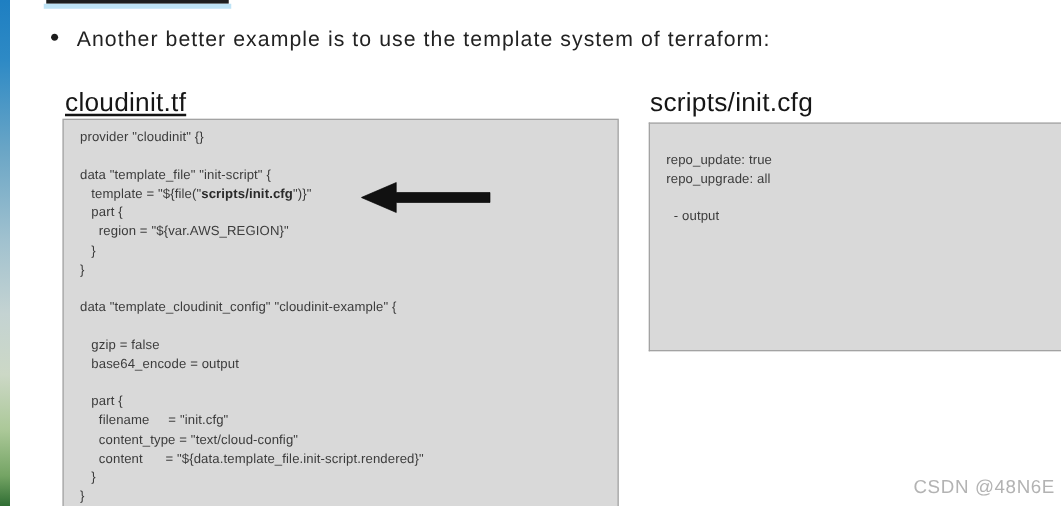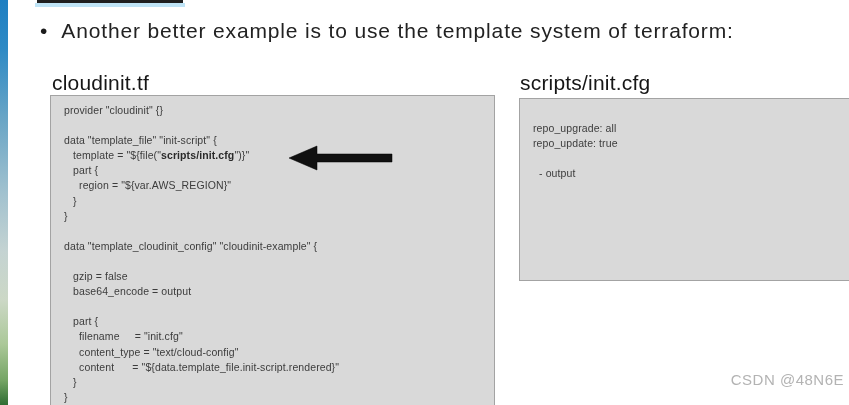--- a/index.html
+++ b/index.html
@@ -25,28 +25,28 @@
     position: absolute; left: 35px; top: 3px; width: 150px; height: 4px;
     background: #bfe4f6;
   }
   .bullet-row {
     position: absolute; left: 40px; top: 19px; width: 800px;
     display: flex; align-items: baseline;
     color: #1c1c1c;
   }
   .bullet-dot { font-size: 21px; margin-right: 14px; }
   .bullet-text {
-    font-size: 21px; letter-spacing: 0.85px; color: #222;
+    font-size: 17px; letter-spacing: 0.85px; color: #222;
     white-space: nowrap;
   }
   .panel-title {
     position: absolute; top: 70px; font-size: 21px; line-height: 26px;
     color: #161616; letter-spacing: 0.2px;
   }
-  .t-left  { left: 52px; }
+  .t-left  { left: 52px; text-decoration: underline; }
   .t-right { left: 520px; }
   .code-block {
     position: absolute;
     background: #d9d9d9;
     border: 1px solid #a3a3a3;
     box-sizing: border-box;
     padding: 7px 8px 0 13px;
     font-size: 10.5px;
     color: #3c3c3c;
     letter-spacing: 0.1px;
@@ -55,21 +55,21 @@
   .code-block.right { left: 519px; top: 98px; width: 334px; height: 183px; border-right: none; }
   .code-line {
     white-space: pre;
     height: 15.1px;
     line-height: 15.1px;
     overflow: visible;
   }
   .code-line b { font-weight: bold; color: #2a2a2a; }
   .arrow { position: absolute; left: 289px; top: 145px; }
   .watermark {
-    position: absolute; right: 5px; top: 371px;
+    position: absolute; right: 5px; top: 381px;
     font-size: 15px; color: #b3b3b3; letter-spacing: 0.5px;
   }
 </style>
 </head>
 <body>
 
 <div class="slide">
 
   <div class="edge-bar"></div>
 
@@ -102,22 +102,22 @@
       <div class="code-line">   part {</div>
       <div class="code-line">     filename     = "init.cfg"</div>
       <div class="code-line">     content_type = "text/cloud-config"</div>
       <div class="code-line">     content      = "${data.template_file.init-script.rendered}"</div>
       <div class="code-line">   }</div>
       <div class="code-line">}</div>
     </div>
 
   <div class="code-block right">
       <div class="code-line">&nbsp;</div>
+      <div class="code-line">repo_update: true</div>
       <div class="code-line">repo_upgrade: all</div>
-      <div class="code-line">repo_update: true</div>
       <div class="code-line">&nbsp;</div>
       <div class="code-line">  - output</div>
       <div class="code-line">&nbsp;</div>
     </div>
 
   <svg class="arrow" width="104" height="26" viewBox="0 0 104 26">
     <polygon points="0,13 28,1 28,9 103,9 103,17 28,17 28,25" fill="#111111" stroke="#000000" stroke-width="0.5"></polygon>
   </svg>
 
   <div class="watermark">CSDN @48N6E</div>

